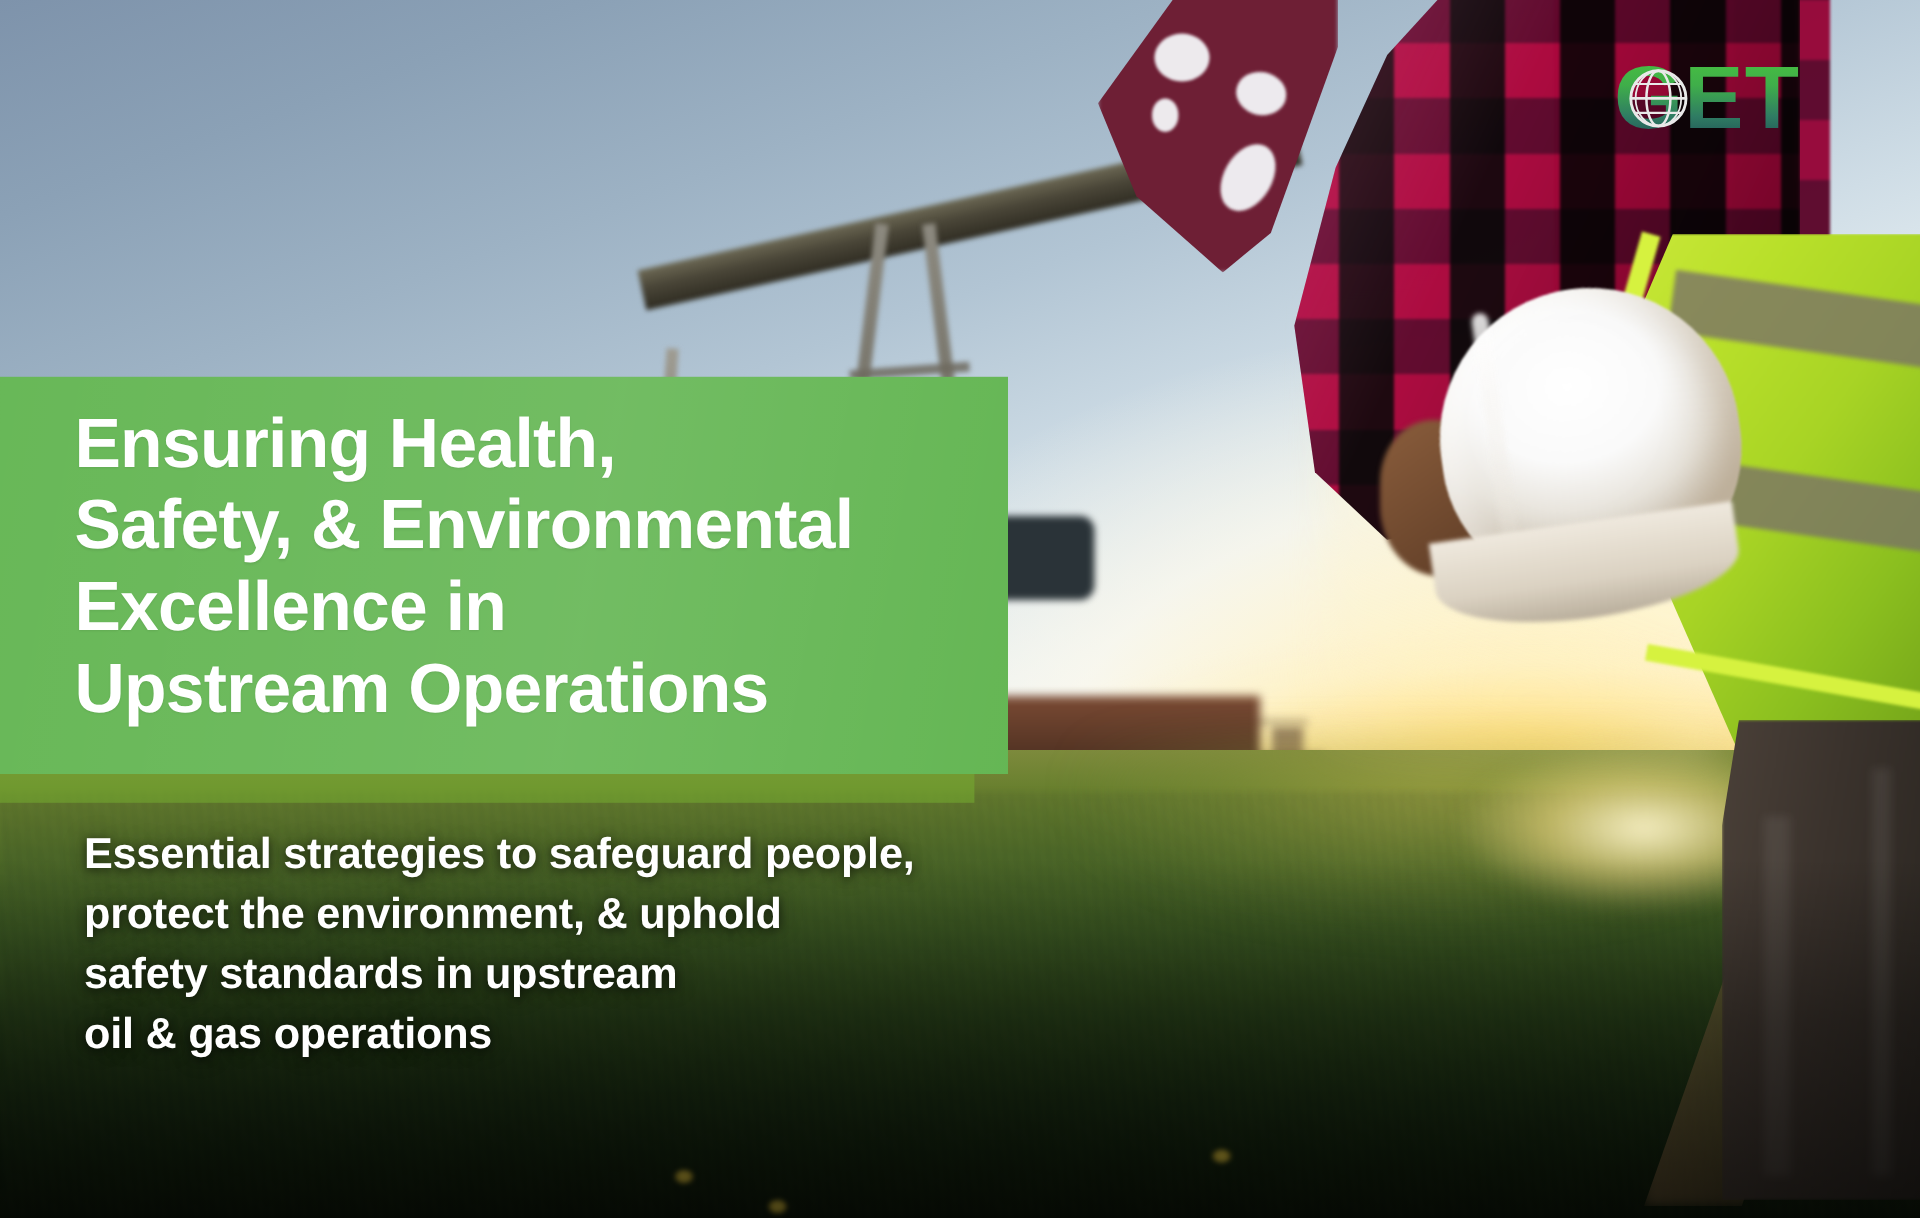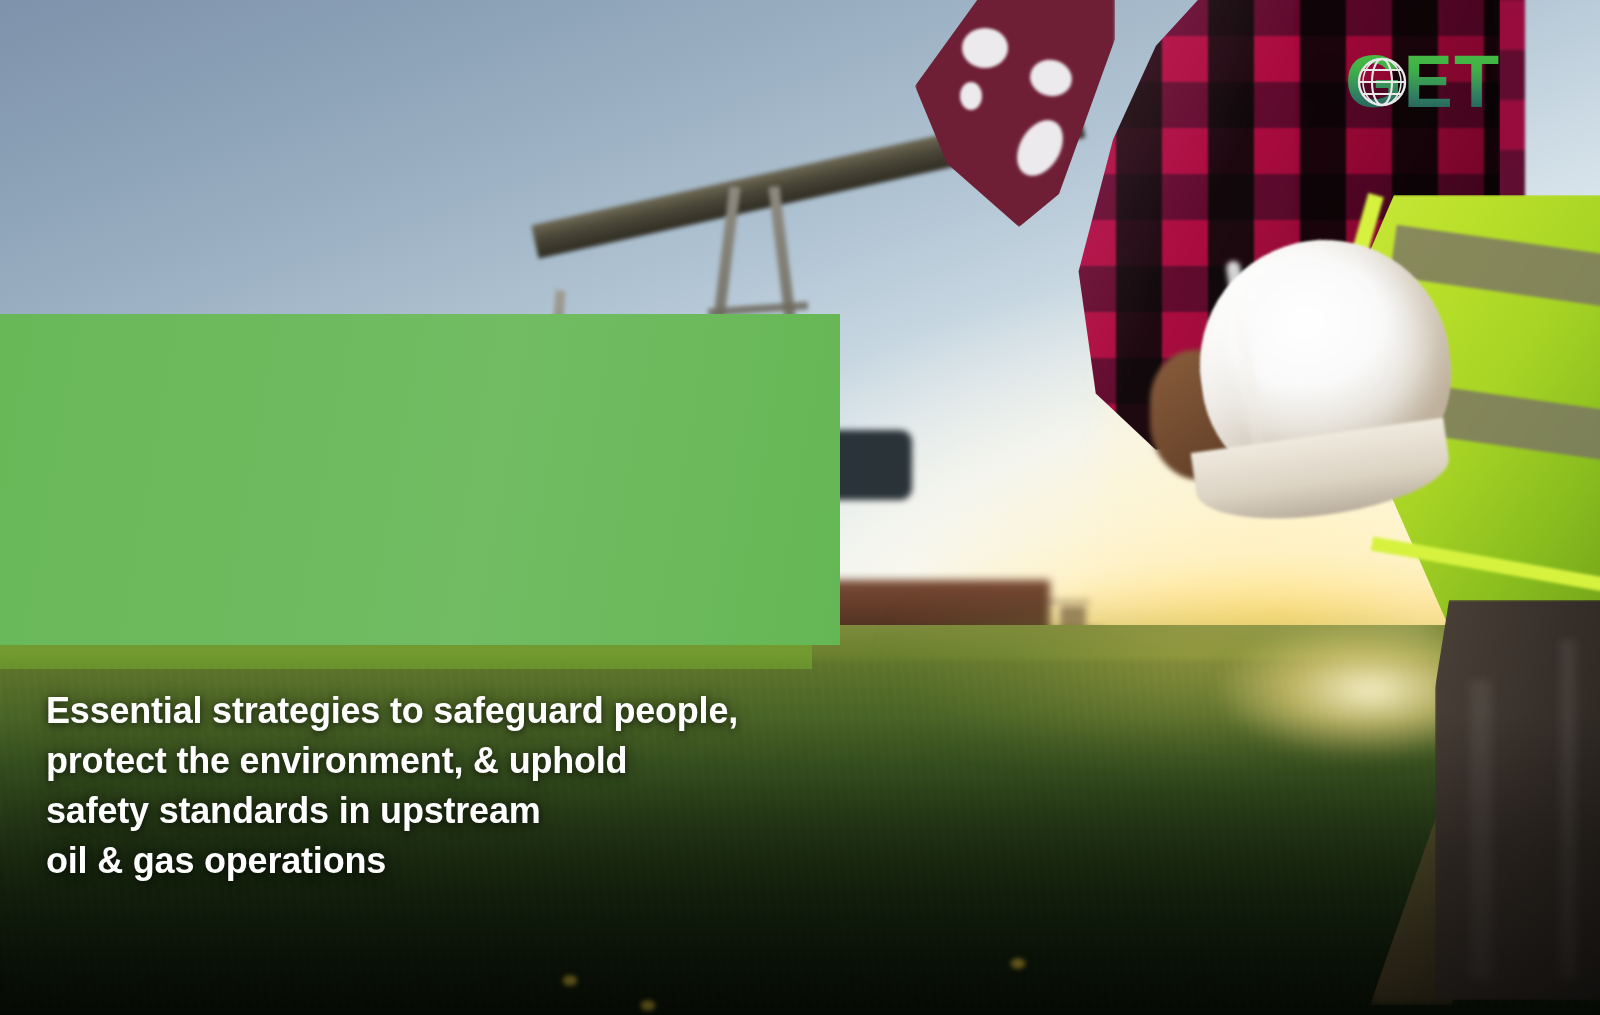--- a/index.html
+++ b/index.html
@@ -251,21 +251,21 @@
     font-family: "Liberation Sans", sans-serif;
     font-weight: 700;
     font-size: 58px;
     line-height: 68px;
     letter-spacing: -0.6px;
     white-space: pre-line;
     text-shadow: 0 1px 2px rgba(0,0,0,.08);
   }
 
   .subhead {
-    position: absolute; left: 46px; top: 686px; width: 820px;
+    position: absolute; left: 70px; top: 686px; width: 820px;
     color: #ffffff;
     font-family: "Liberation Sans", sans-serif;
     font-weight: 700;
     font-size: 36px;
     line-height: 50px;
     letter-spacing: -0.2px;
     white-space: pre-line;
     text-shadow: 0 2px 7px rgba(0,0,0,.55), 0 0 18px rgba(0,0,0,.35);
   }
 
@@ -366,20 +366,24 @@
     </div>
 
     <div class="vignette-bottom"></div>
   </div>
 
   <div class="green-panel">
     <div class="green-panel-inner-tex"></div>
   </div>
   <div class="green-panel-fade"></div>
 
+  <div class="headline">Ensuring Health,
+Safety, &amp; Environmental
+Excellence in
+Upstream Operations</div>
 
   <div class="subhead">Essential strategies to safeguard people,
 protect the environment, &amp; uphold
 safety standards in upstream
 oil &amp; gas operations</div>
 
   <div class="logo">
     <span class="logo-text">GET</span>
     <span class="logo-globe">
       <svg width="52" height="52" viewBox="0 0 52 52" aria-hidden="true">

